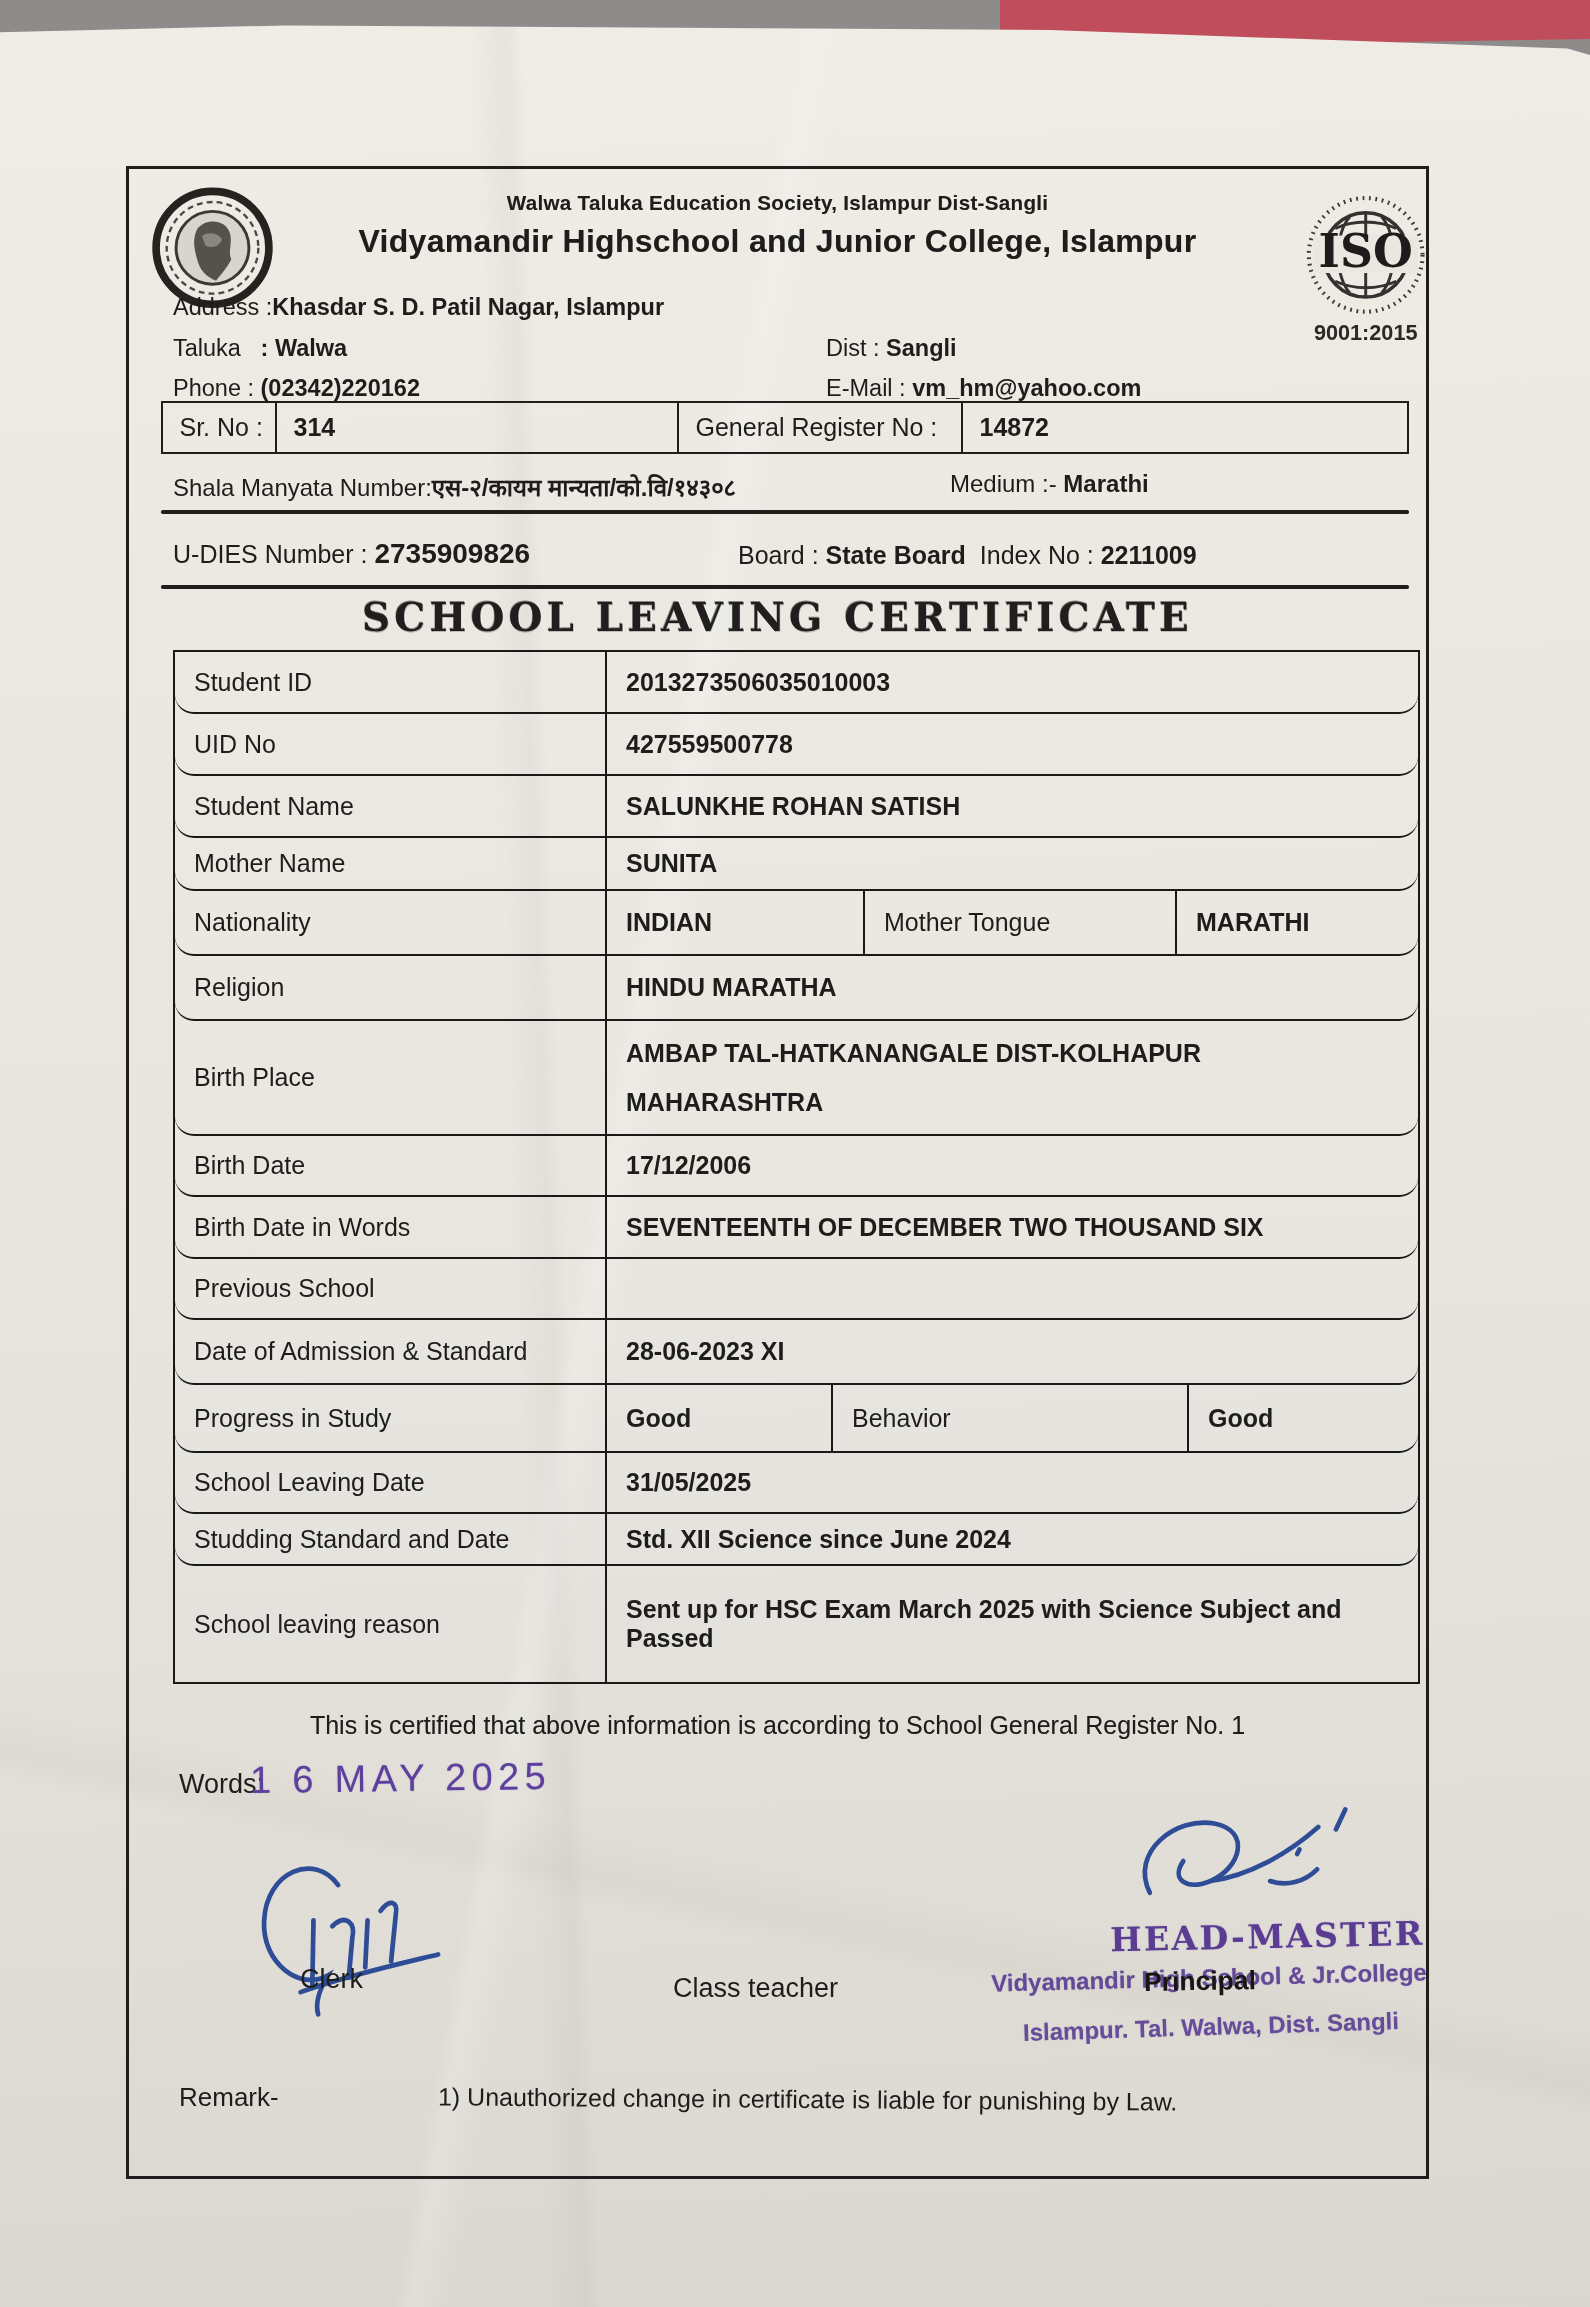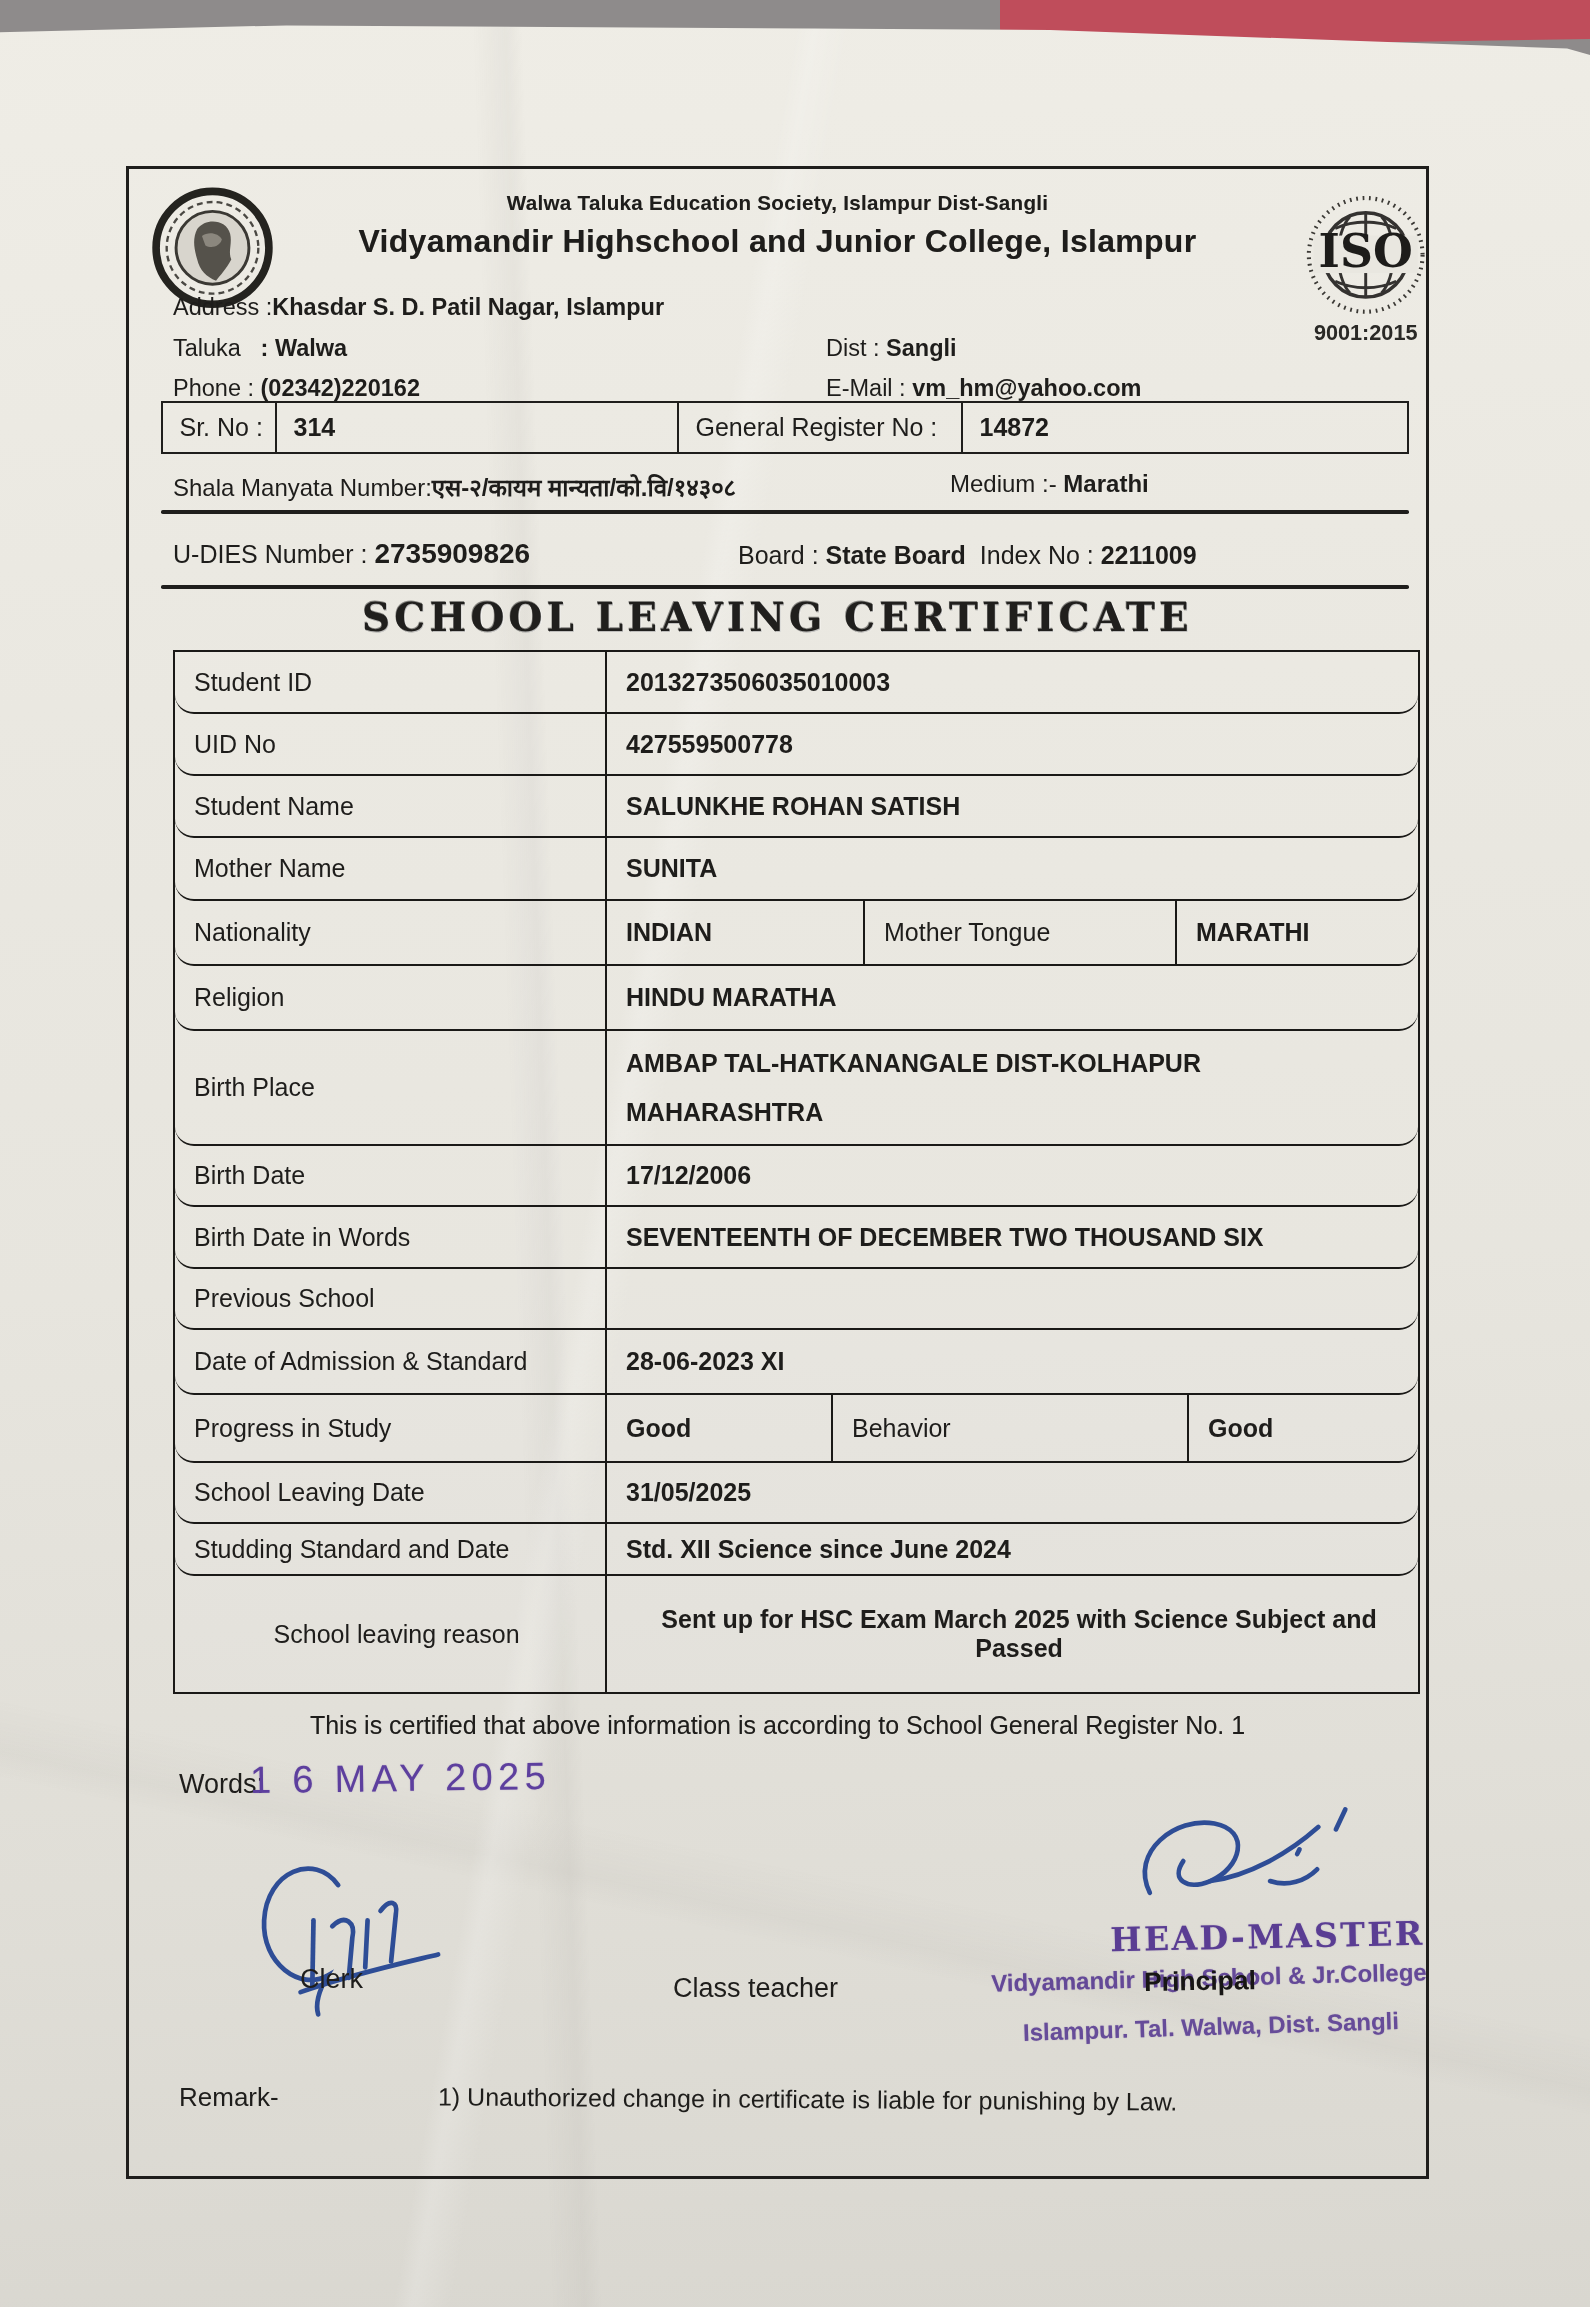--- a/index.html
+++ b/index.html
@@ -37,21 +37,21 @@
   
   .srbox{left:32px;top:232px;width:1248px;height:53px;border:2.9px solid #1f1e1c;box-sizing:border-box;display:flex;}
   .srbox .cell{display:flex;align-items:center;padding-left:16.5px;font-size:25px;box-sizing:border-box;}
   .rule{left:32px;width:1248px;height:3.5px;background:#1f1e1c;border-radius:1.8px;}
   
   .title{top:425px;font-family:"DejaVu Serif",serif;font-weight:700;font-size:39px;letter-spacing:4.1px;color:#201f1d;
     text-shadow:1.2px 1.2px 0 rgba(255,255,255,.55),-0.6px -0.6px 0 rgba(32,31,29,.5),0.6px 0.6px 0 rgba(32,31,29,.6);}
   
   .table{left:44px;top:481px;width:1247px;border:2.9px solid #1a1917;box-sizing:border-box;background:rgba(255,255,255,.06);}
   .trow{display:flex;border-bottom:2.9px solid #1a1917;box-sizing:border-box;border-radius:19px;}
-  .trow:last-child{border-bottom:none;text-align:center;}
+  .trow:last-child{border-bottom:none;}
   .tcell{box-sizing:border-box;display:flex;flex-direction:column;justify-content:center;padding-left:19px;padding-right:5.9px;font-size:25px;}
   .tlabel{width:432px;border-right:2.4px solid #1a1917;font-weight:400;}
   .tvalue{flex:1;font-weight:700;}
   .tmidl{border-left:2.4px solid #1a1917;font-weight:400;}
   .tmidv{border-left:2.4px solid #1a1917;font-weight:700;}
   .vline2{margin-top:20px;}
   
   .certified{top:1542px;font-size:25px;}
   .datelabel{left:50px;top:1600px;font-size:27px;}
   .datestamp{left:121px;top:1588px;font-size:38px;letter-spacing:5.3px;color:#5d3f9e;font-weight:400;transform:rotate(-.8deg);text-shadow:0 0 1.2px rgba(93,63,158,.4);}
@@ -143,21 +143,21 @@
           <div class="tcell tvalue">2013273506035010003</div>
         </div>
         <div class="trow" style="height: 62px;">
           <div class="tcell tlabel">UID No</div>
           <div class="tcell tvalue">427559500778</div>
         </div>
         <div class="trow" style="height: 62px;">
           <div class="tcell tlabel">Student Name</div>
           <div class="tcell tvalue">SALUNKHE ROHAN SATISH</div>
         </div>
-        <div class="trow" style="height: 63px;">
+        <div class="trow" style="height: 53px;">
           <div class="tcell tlabel">Mother Name</div>
           <div class="tcell tvalue">SUNITA</div>
         </div>
         <div class="trow" style="height: 65px;">
           <div class="tcell tlabel">Nationality</div>
           <div class="tcell tvalue" style="flex: 0 0 auto; width: 256px;">INDIAN</div>
           <div class="tcell tmidl" style="width: 312px;">Mother Tongue</div>
           <div class="tcell tmidv" style="flex: 1 1 0%;">MARATHI</div>
         </div>
         <div class="trow" style="height: 65px;">

